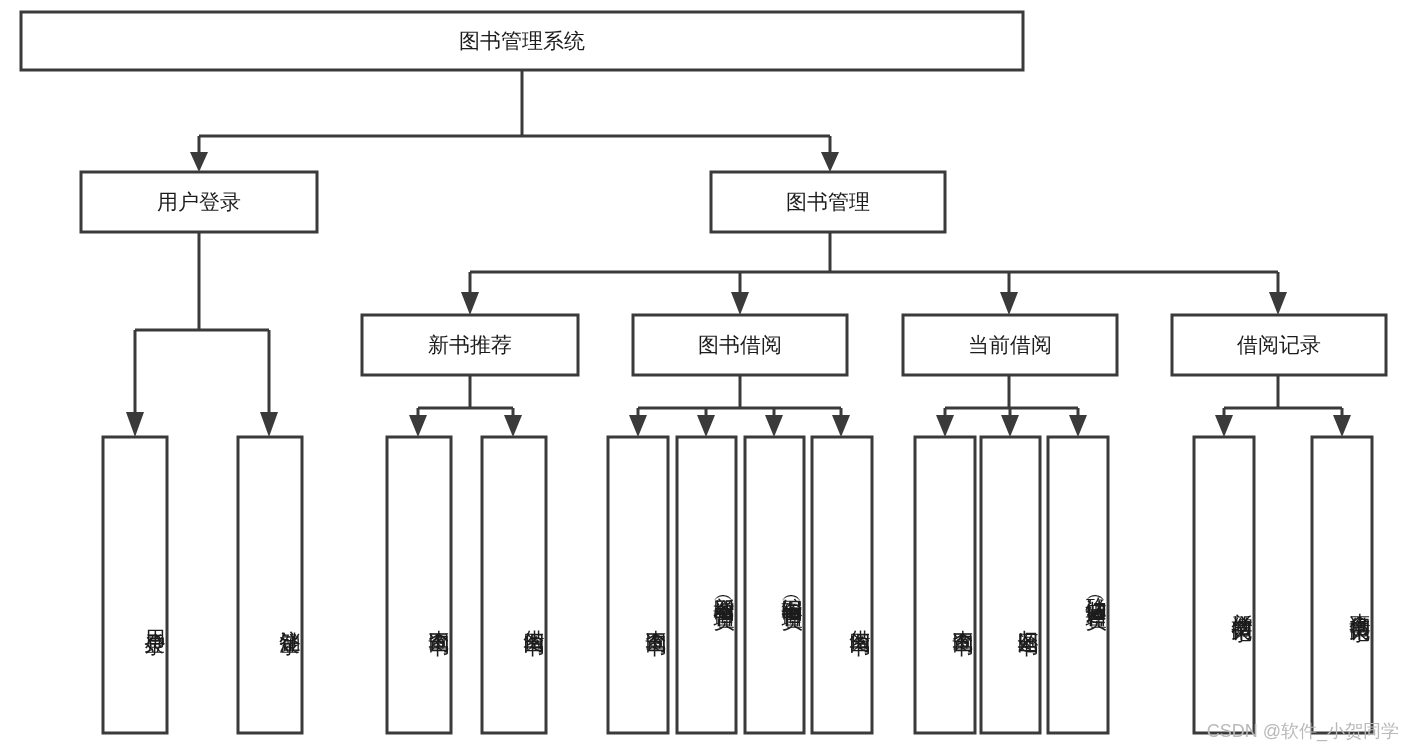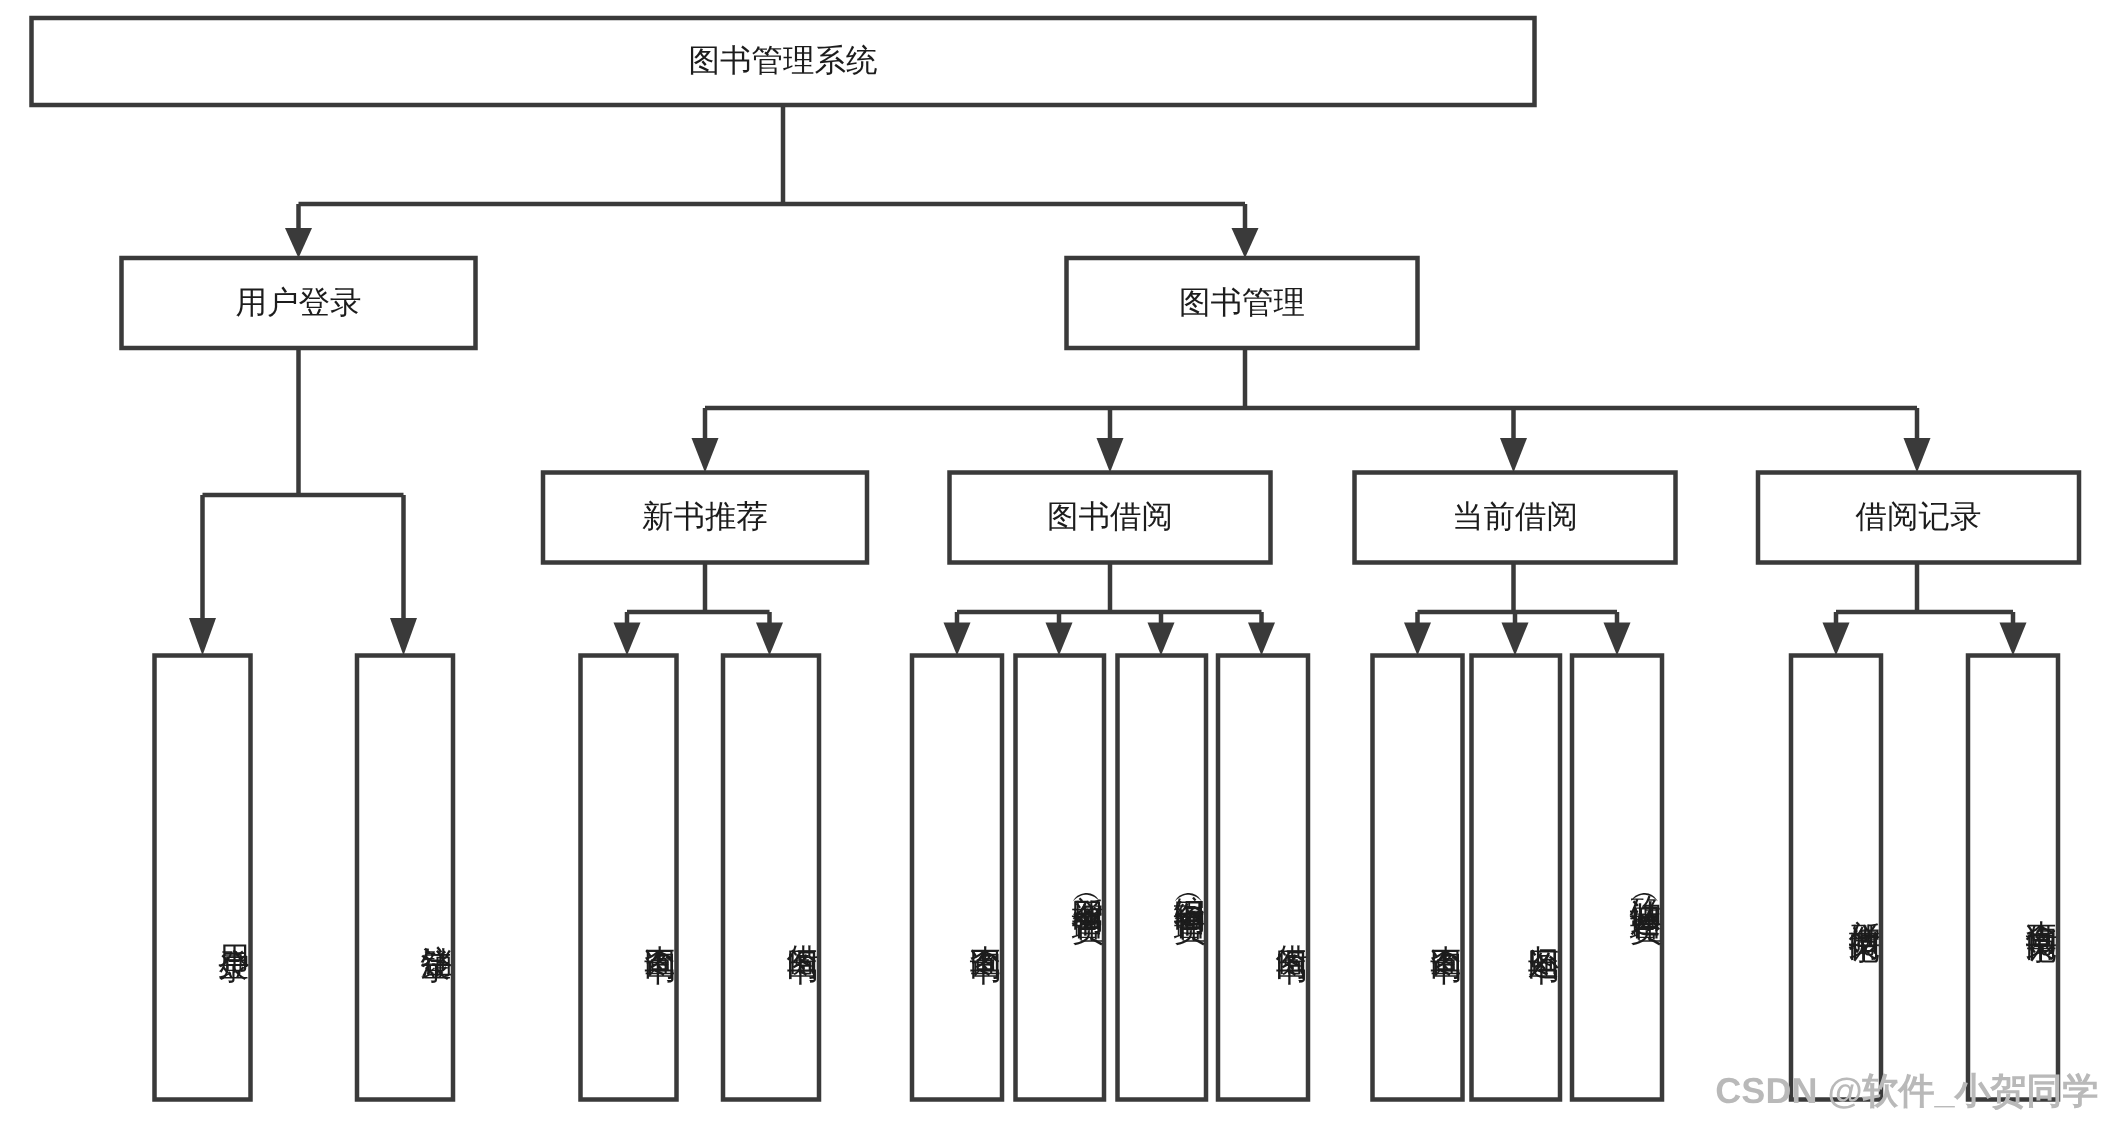--- a/index.html
+++ b/index.html
@@ -62,24 +62,23 @@
     align-items: flex-start;
     justify-content: center;
     white-space: nowrap;
     pointer-events: none;
   }
   .watermark {
     position: absolute;
     right: 6px;
     bottom: 4px;
     font-family: "Liberation Sans", "DejaVu Sans", sans-serif;
-    font-size: 24px;
+    font-size: 18px;
     color: #b9b9b9;
     white-space: nowrap;
-    font-weight: bold;
   }
 </style>
 </head>
 <body>
 
 <div id="diagram-root">
 
   <svg class="diagram-svg" viewBox="0 0 1405 747">
     <defs>
       <marker id="arrow" viewBox="0 0 12 12" refX="6" refY="10.5" markerWidth="12" markerHeight="12" orient="auto-start-reverse">

